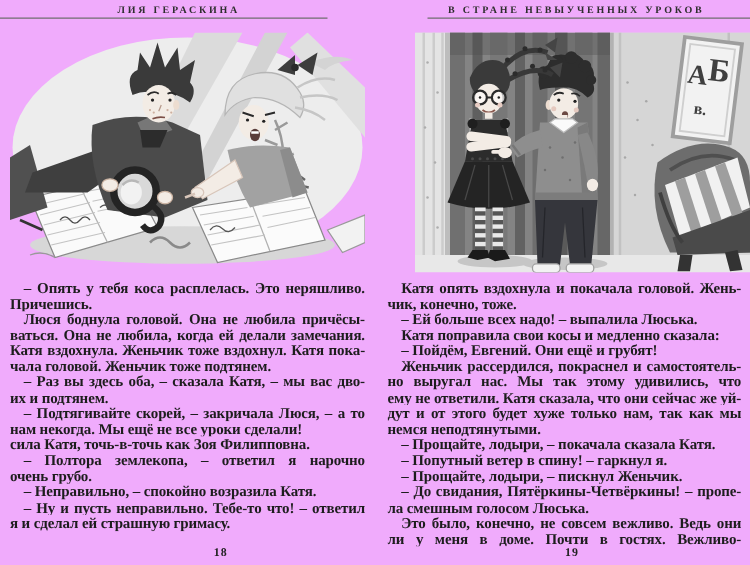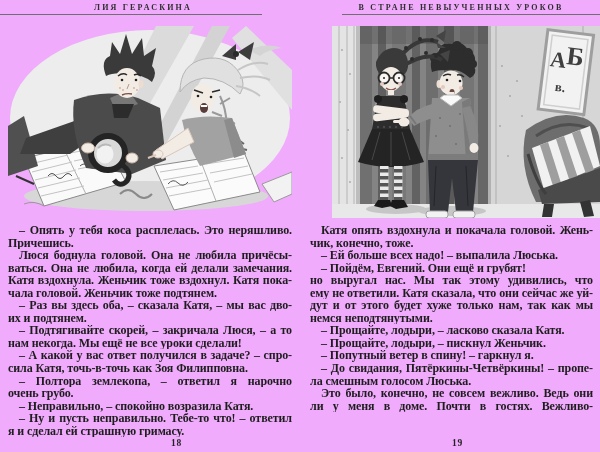--- a/index.html
+++ b/index.html
@@ -309,40 +309,41 @@
       <div class="ln ind">– Опять у тебя коса расплелась. Это неряшливо.</div>
       <div class="ln end">Причешись.</div>
       <div class="ln ind">Люся боднула головой. Она не любила причёсы-</div>
       <div class="ln">ваться. Она не любила, когда ей делали замечания.</div>
       <div class="ln">Катя вздохнула. Женьчик тоже вздохнул. Катя пока-</div>
       <div class="ln end">чала головой. Женьчик тоже подтянем.</div>
       <div class="ln ind">– Раз вы здесь оба, – сказала Катя, – мы вас дво-</div>
       <div class="ln end">их и подтянем.</div>
       <div class="ln ind">– Подтягивайте скорей, – закричала Люся, – а то</div>
       <div class="ln end">нам некогда. Мы ещё не все уроки сделали!</div>
-      <div class="ln ind">– А какой у вас ответ получился в задаче? – спро-</div>
       <div class="ln end">сила Катя, точь-в-точь как Зоя Филипповна.</div>
       <div class="ln ind">– Полтора землекопа, – ответил я нарочно</div>
       <div class="ln end">очень грубо.</div>
       <div class="ln ind end">– Неправильно, – спокойно возразила Катя.</div>
       <div class="ln ind">– Ну и пусть неправильно. Тебе-то что! – ответил</div>
       <div class="ln end">я и сделал ей страшную гримасу.</div>
     </div>
   <div class="text-col col-right">
       <div class="ln ind">Катя опять вздохнула и покачала головой. Жень-</div>
       <div class="ln end">чик, конечно, тоже.</div>
       <div class="ln ind end">– Ей больше всех надо! – выпалила Люська.</div>
+      <div class="ln ind end">Катя поправила свои косы и медленно сказала:</div>
       <div class="ln ind end">– Пойдём, Евгений. Они ещё и грубят!</div>
+      <div class="ln ind">Женьчик рассердился, покраснел и самостоятель-</div>
       <div class="ln">но выругал нас. Мы так этому удивились, что ничего</div>
       <div class="ln">ему не ответили. Катя сказала, что они сейчас же уй-</div>
       <div class="ln">дут и от этого будет хуже только нам, так как мы оста-</div>
       <div class="ln end">немся неподтянутыми.</div>
-      <div class="ln ind end">– Прощайте, лодыри, – ласково сказала Катя.</div>
+      <div class="ln ind end">– Прощайте, лодыри, – покачала сказала Катя.</div>
+      <div class="ln ind end">– Попутный ветер в спину! – гаркнул я.</div>
       <div class="ln ind end">– Прощайте, лодыри, – пискнул Женьчик.</div>
-      <div class="ln ind end">– Попутный ветер в спину! – гаркнул я.</div>
       <div class="ln ind">– До свидания, Пятёркины-Четвёркины! – пропе-</div>
       <div class="ln end">ла смешным голосом Люська.</div>
       <div class="ln ind">Это было, конечно, не совсем вежливо. Ведь они бы-</div>
       <div class="ln">ли у меня в доме. Почти в гостях. Вежливо-невежливо,</div>
     </div>
 
   <div class="pageno pn-left">18</div>
   <div class="pageno pn-right">19</div>
 
 </div>

